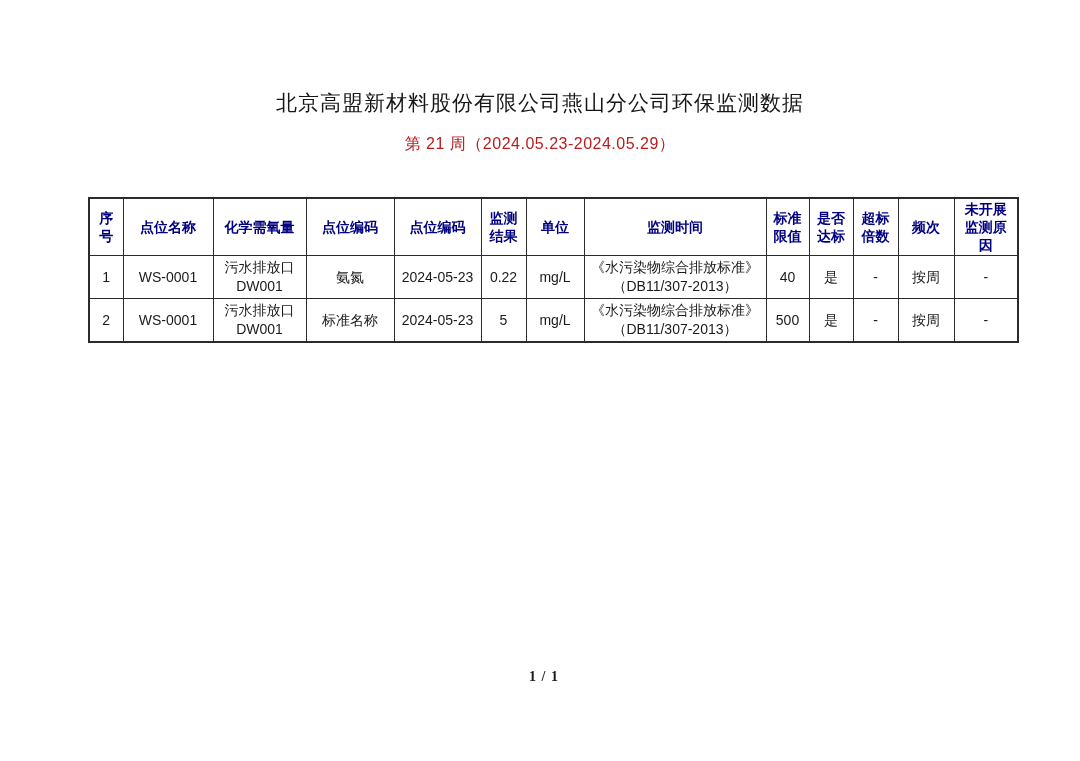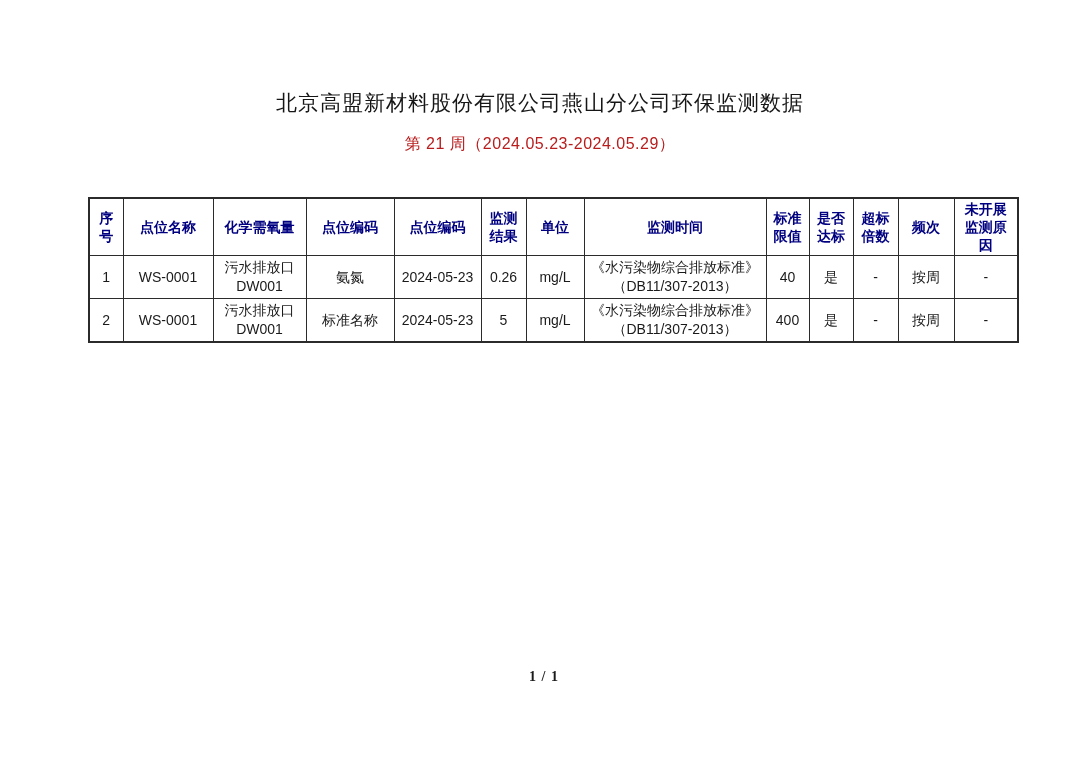--- a/index.html
+++ b/index.html
@@ -129,42 +129,42 @@
     </tr>
   </thead>
   <tbody>
     <tr>
       <td>1</td>
       <td>WS-0001</td>
       <td>污水排放口
 DW001</td>
       <td>氨氮</td>
       <td>2024-05-23</td>
-      <td>0.26</td>
+      <td>0.22</td>
       <td>mg/L</td>
       <td>《水污染物综合排放标准》
 （DB11/307-2013）</td>
       <td>40</td>
       <td>是</td>
       <td>-</td>
       <td>按周</td>
       <td>-</td>
     </tr>
     <tr>
       <td>2</td>
       <td>WS-0001</td>
       <td>污水排放口
 DW001</td>
       <td>标准名称</td>
       <td>2024-05-23</td>
       <td>5</td>
       <td>mg/L</td>
       <td>《水污染物综合排放标准》
 （DB11/307-2013）</td>
-      <td>400</td>
+      <td>500</td>
       <td>是</td>
       <td>-</td>
       <td>按周</td>
       <td>-</td>
     </tr>
   </tbody>
 </table>
 
 <div class="page-number">1 / 1</div>
 

